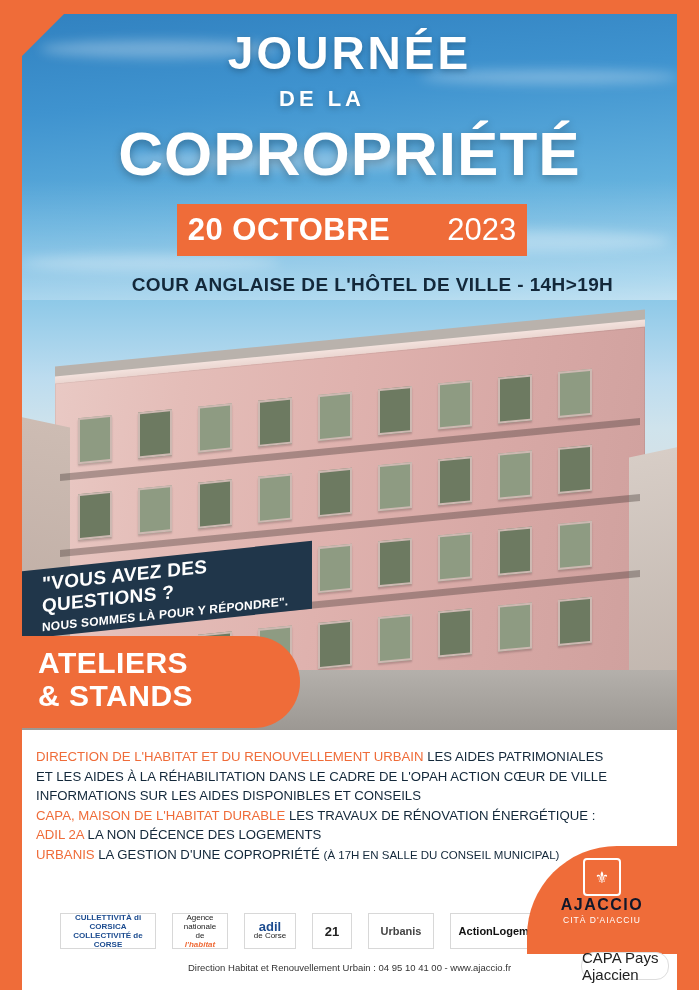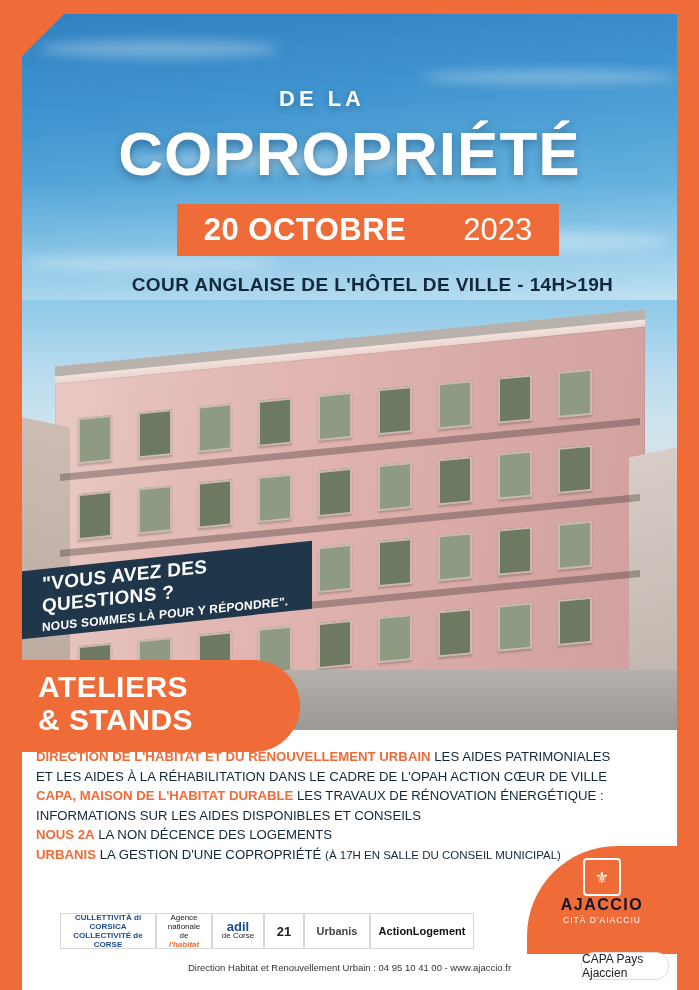--- a/index.html
+++ b/index.html
@@ -108,21 +108,21 @@
     padding-left:20px;box-sizing:border-box;
   }
   .quote .l1{
     color:#fff;font-weight:bold;font-size:19px;letter-spacing:.3px;
   }
   .quote .l2{
     color:#fff;font-weight:bold;font-size:12px;margin-top:3px;letter-spacing:.2px;
   }
   
   .ateliers{
-    position:absolute;left:0;top:660px;width:300px;height:92px;
+    position:absolute;left:0;top:636px;width:300px;height:92px;
     background:#ef6c39;z-index:15;
     border-top-right-radius:46px;border-bottom-right-radius:46px;
     padding:10px 0 16px 38px;box-sizing:border-box;
   }
   .ateliers .a1{color:#fff;font-weight:bold;font-size:30px;line-height:34px;letter-spacing:.5px;}
   .ateliers .a2{color:#fff;font-weight:bold;font-size:30px;line-height:32px;letter-spacing:.5px;}
   
   .h-journee{
     position:absolute;top:26px;left:0;width:699px;text-align:center;z-index:20;
     color:#fff;font-weight:bold;font-size:46px;letter-spacing:3px;
@@ -132,41 +132,41 @@
     position:absolute;top:86px;left:0;width:644px;text-align:center;z-index:20;
     color:#fff;font-weight:bold;font-size:22px;letter-spacing:4px;
     text-shadow:0 2px 6px rgba(0,0,0,.25);
   }
   .h-copro{
     position:absolute;top:118px;left:0;width:699px;text-align:center;z-index:20;
     color:#fff;font-weight:bold;font-size:62px;letter-spacing:1px;
     text-shadow:0 3px 8px rgba(0,0,0,.28);
   }
   .datebox{
-    position:absolute;top:204px;left:177px;width:382px;height:52px;z-index:21;
+    position:absolute;top:204px;left:177px;width:350px;height:52px;z-index:21;
     background:#ef6c39;display:flex;align-items:center;justify-content:center;gap:48px;
   }
   .datebox .d1{color:#fff;font-weight:bold;font-size:31px;letter-spacing:.5px;}
   .datebox .d2{color:#fff;font-weight:normal;font-size:31px;margin-left:9px;}
   .venue{
     position:absolute;top:274px;left:0;width:699px;text-align:center;z-index:21;
     color:#13283a;font-weight:bold;font-size:19px;letter-spacing:.4px;margin-left:23px;
   }
   
   .program{
     position:absolute;left:36px;top:748px;width:640px;z-index:25;
     font-size:13.2px;color:#13283a;line-height:18.5px;
   }
   .program .row{margin-bottom:1px;}
-  .program b{color:#ef6c39;font-weight:bold;}
+  .program b{color:#ef6c39;font-weight:normal;}
   .program .sm{font-size:11.5px;}
   
   .logos{
     position:absolute;left:60px;top:910px;width:520px;height:42px;z-index:25;
-    display:flex;align-items:center;
+    display:flex;align-items:center;gap:16px;
   }
   .logo{
     height:36px;display:flex;align-items:center;justify-content:center;
     background:#fff;border:1px solid #d8d8d8;box-sizing:border-box;
     font-size:8px;color:#222;text-align:center;padding:2px 6px;line-height:9px;
   }
   .logo.w1{width:96px;}
   .logo.w2{width:56px;}
   .logo.w3{width:52px;}
   .logo.w4{width:40px;}
@@ -187,21 +187,21 @@
   }
   .ajaccio .crest{
     width:34px;height:34px;border:2px solid #fff;border-radius:4px;
     display:flex;align-items:center;justify-content:center;color:#fff;font-size:16px;
   }
   .ajaccio .n1{color:#0f172a;font-weight:bold;font-size:16px;letter-spacing:1.5px;margin-top:0;}
   .ajaccio .n2{color:#fff;font-size:8.5px;letter-spacing:1px;margin-top:1px;}
   .capa{
     position:absolute;right:30px;top:952px;width:86px;height:26px;z-index:32;
     background:#fff;border:1px solid #ddd;border-radius:13px;
-    display:flex;align-items:center;justify-content:center;font-size:12px;color:#222;
+    display:flex;align-items:center;justify-content:center;font-size:15px;color:#222;
   }
 </style>
 </head>
 <body>
 
 <div class="poster">
 
   <div class="sky">
     <div class="cloudstreak" style="left:40px;top:40px;width:240px;height:18px;"></div>
     <div class="cloudstreak" style="left:420px;top:70px;width:260px;height:14px;"></div>
@@ -263,20 +263,21 @@
       <div class="win"></div>
       <div class="win dark"></div>
       <div class="win"></div>
       <div class="win dark"></div>
       <div class="win"></div>
       <div class="win dark"></div>
     </div>
     <div class="ground"></div>
   </div>
 
+  <div class="h-journee">JOURNÉE</div>
   <div class="h-dela">DE LA</div>
   <div class="h-copro">COPROPRIÉTÉ</div>
 
   <div class="datebox">
     <span class="d1">20 OCTOBRE</span>
     <span class="d2">2023</span>
   </div>
 
   <div class="venue">COUR ANGLAISE DE L'HÔTEL DE VILLE - 14H&gt;19H</div>
 
@@ -291,27 +292,27 @@
   </div>
 
   <div class="program">
     <div class="row">
       <b>DIRECTION DE L'HABITAT ET DU RENOUVELLEMENT URBAIN</b><span> LES AIDES PATRIMONIALES</span>
     </div>
     <div class="row">
       <span>ET LES AIDES À LA RÉHABILITATION DANS LE CADRE DE L'OPAH ACTION CŒUR DE VILLE</span>
     </div>
     <div class="row">
+      <span>INFORMATIONS SUR LES AIDES DISPONIBLES ET CONSEILS</span>
+    </div>
+    <div class="row">
       <b>CAPA, MAISON DE L'HABITAT DURABLE</b><span> LES TRAVAUX DE RÉNOVATION ÉNERGÉTIQUE :</span>
     </div>
     <div class="row">
-      <span>INFORMATIONS SUR LES AIDES DISPONIBLES ET CONSEILS</span>
-    </div>
-    <div class="row">
-      <b>NOUS 2A</b><span> LA NON DÉCENCE DES LOGEMENTS</span>
+      <b>ADIL 2A</b><span> LA NON DÉCENCE DES LOGEMENTS</span>
     </div>
     <div class="row">
       <b>URBANIS</b><span> LA GESTION D'UNE COPROPRIÉTÉ</span>
       <span class="sm">(À 17H EN SALLE DU CONSEIL MUNICIPAL)</span>
     </div>
   </div>
 
   <div class="logos">
     <div class="logo w1">
       <div>

